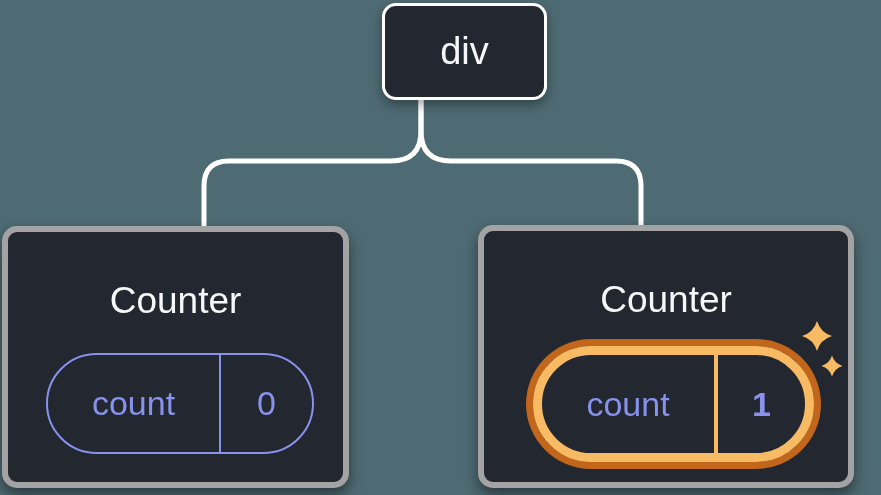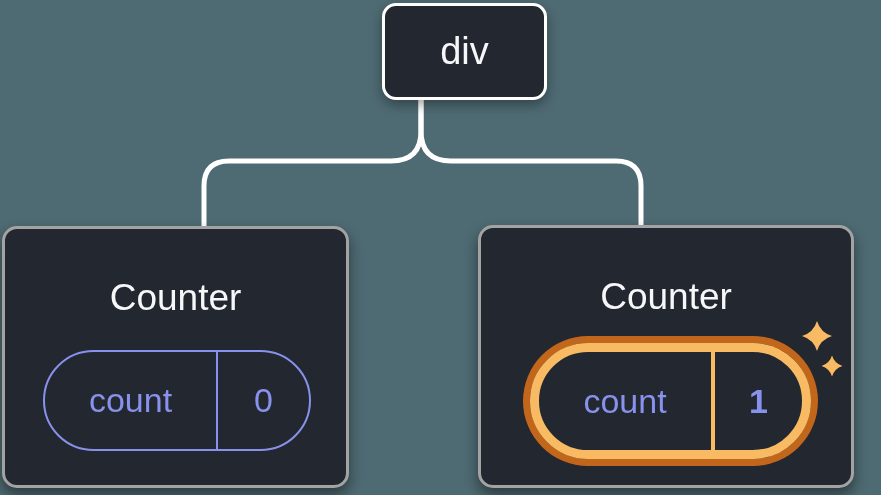--- a/index.html
+++ b/index.html
@@ -38,21 +38,21 @@
     margin-left: 44px;
   }
   .node-root .root-label {
     color: #F6F7F9;
     font-size: 38px;
   }
   .card {
     position: absolute;
     box-sizing: border-box;
     background: #23272F;
-    border: 3px solid #a3a3a3;
+    border: 6px solid #a3a3a3;
     border-radius: 15px;
     z-index: 2;
     box-shadow: 0 7px 14px rgba(0,0,0,0.45);
   }
   .card-left {
     left: 2px; top: 226px;
     width: 347px; height: 262px;
   }
   .card-right {
     left: 478px; top: 225px;

